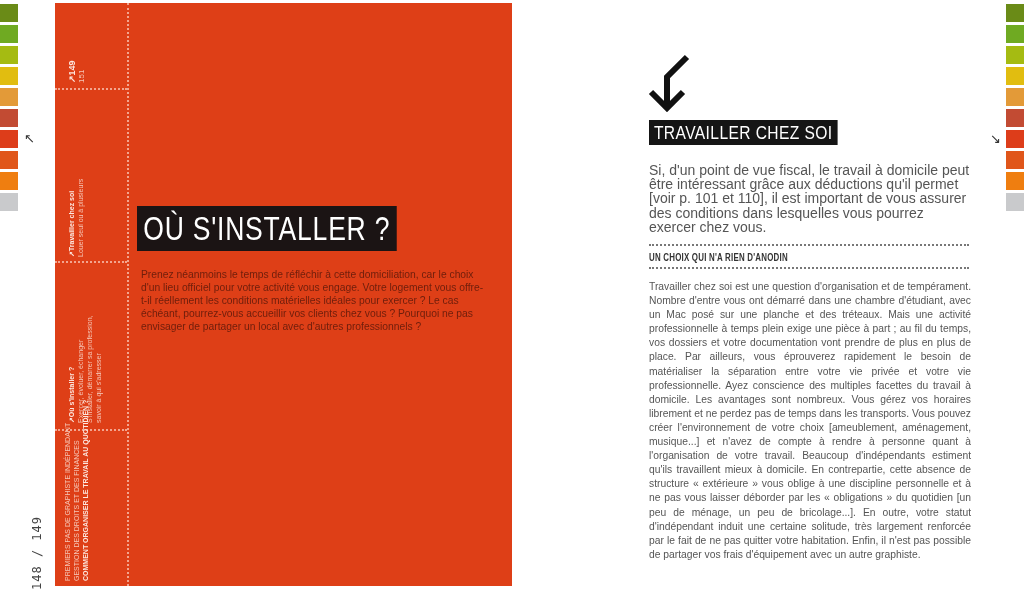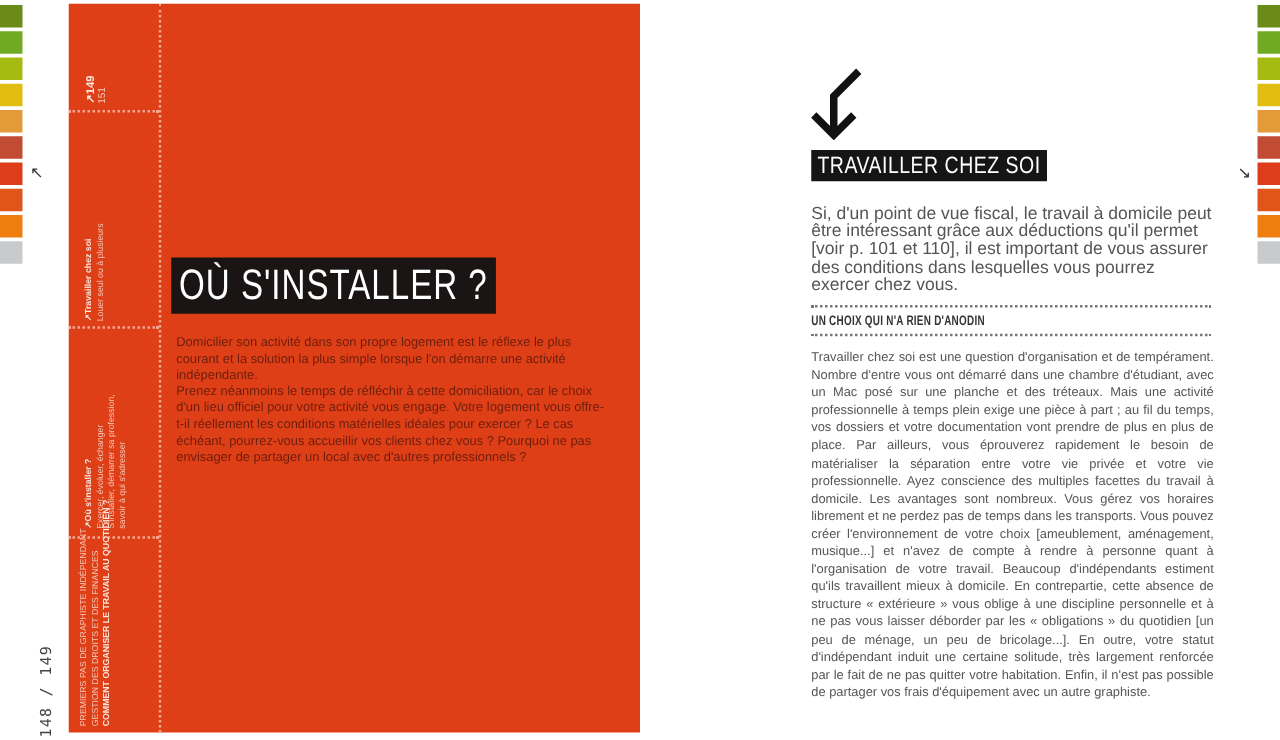--- a/index.html
+++ b/index.html
@@ -98,21 +98,20 @@
 
   <div class="vtext" style="left:8px; top:578px;">
     <span class="s">PREMIERS PAS DE GRAPHISTE INDÉPENDANT</span>
     <span class="s">GESTION DES DROITS ET DES FINANCES</span>
     <span class="s b">COMMENT ORGANISER LE TRAVAIL AU QUOTIDIEN ?</span>
   </div>
 
   <div class="title-box">OÙ S'INSTALLER ?</div>
 
   <div class="intro">
-    <p>Domicilier son activité dans son propre logement est le réflexe le plus courant et la solution la plus simple lorsque l'on démarre une activité indépendante.</p>
     <p>Prenez néanmoins le temps de réfléchir à cette domiciliation, car le choix d'un lieu officiel pour votre activité vous engage. Votre logement vous offre-t-il réellement les conditions matérielles idéales pour exercer ? Le cas échéant, pourrez-vous accueillir vos clients chez vous ? Pourquoi ne pas envisager de partager un local avec d'autres professionnels ?</p>
   </div>
 </div>
 
 <div class="arrow-big">
   <svg width="50" height="60" viewBox="0 0 50 60">
     <polyline points="42,5 22,25 22,55" fill="none" stroke="#111" stroke-width="6" stroke-linejoin="miter"></polyline>
     <polyline points="6,40 22,56 38,40" fill="none" stroke="#111" stroke-width="6" stroke-linejoin="miter"></polyline>
   </svg>
 </div>

